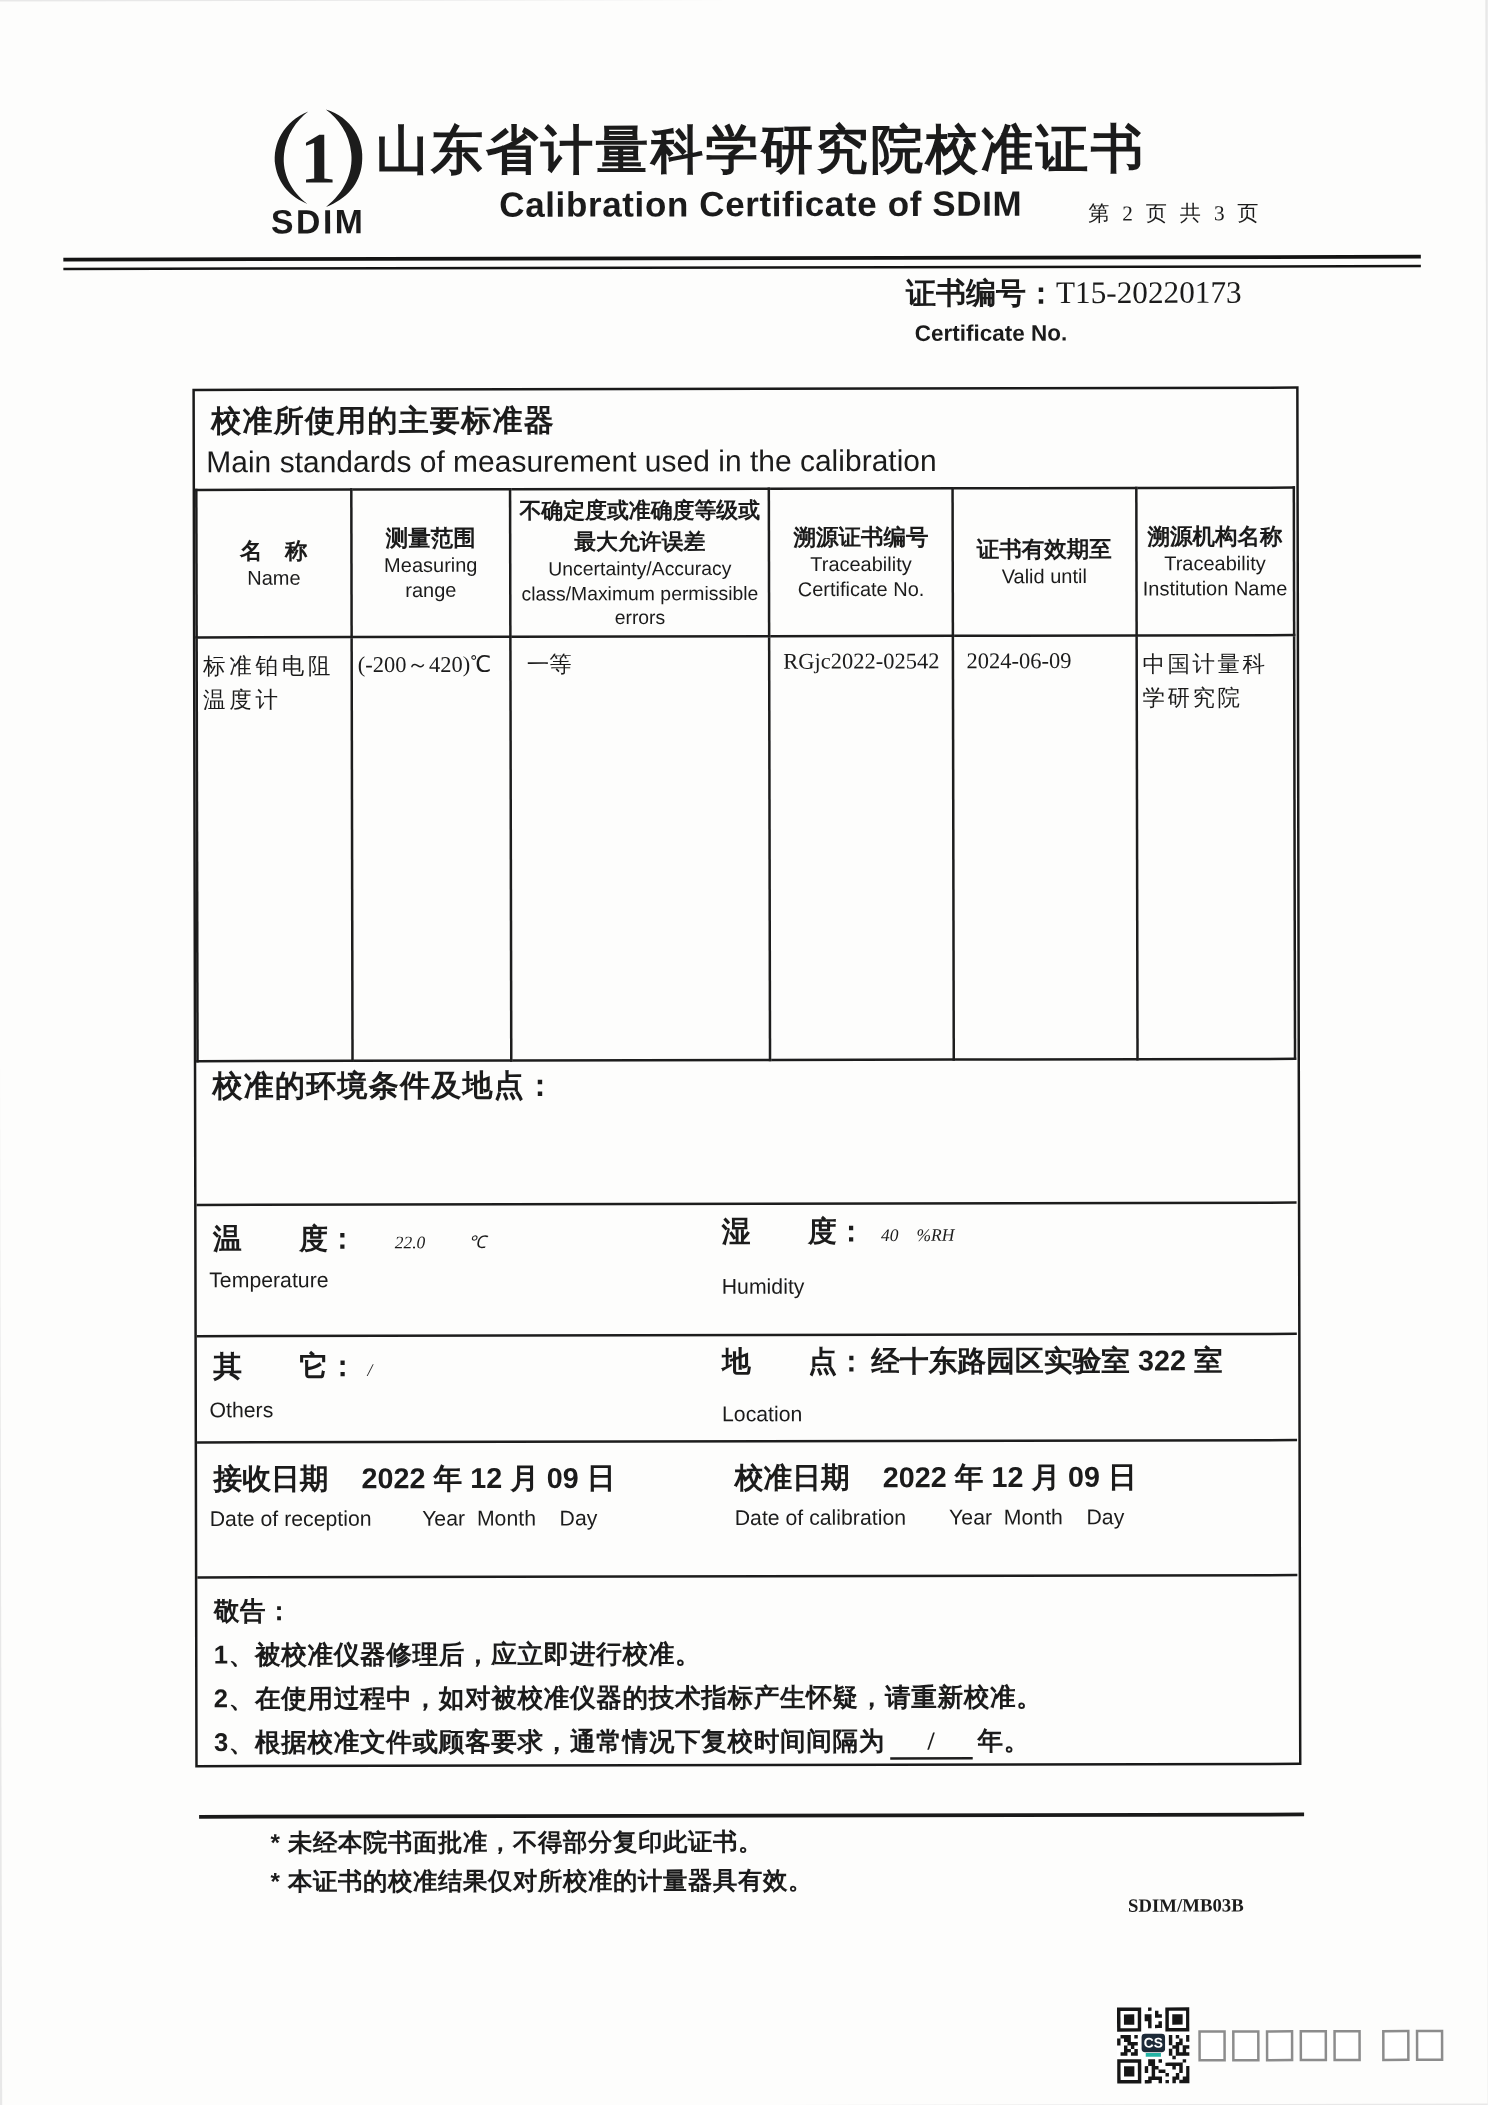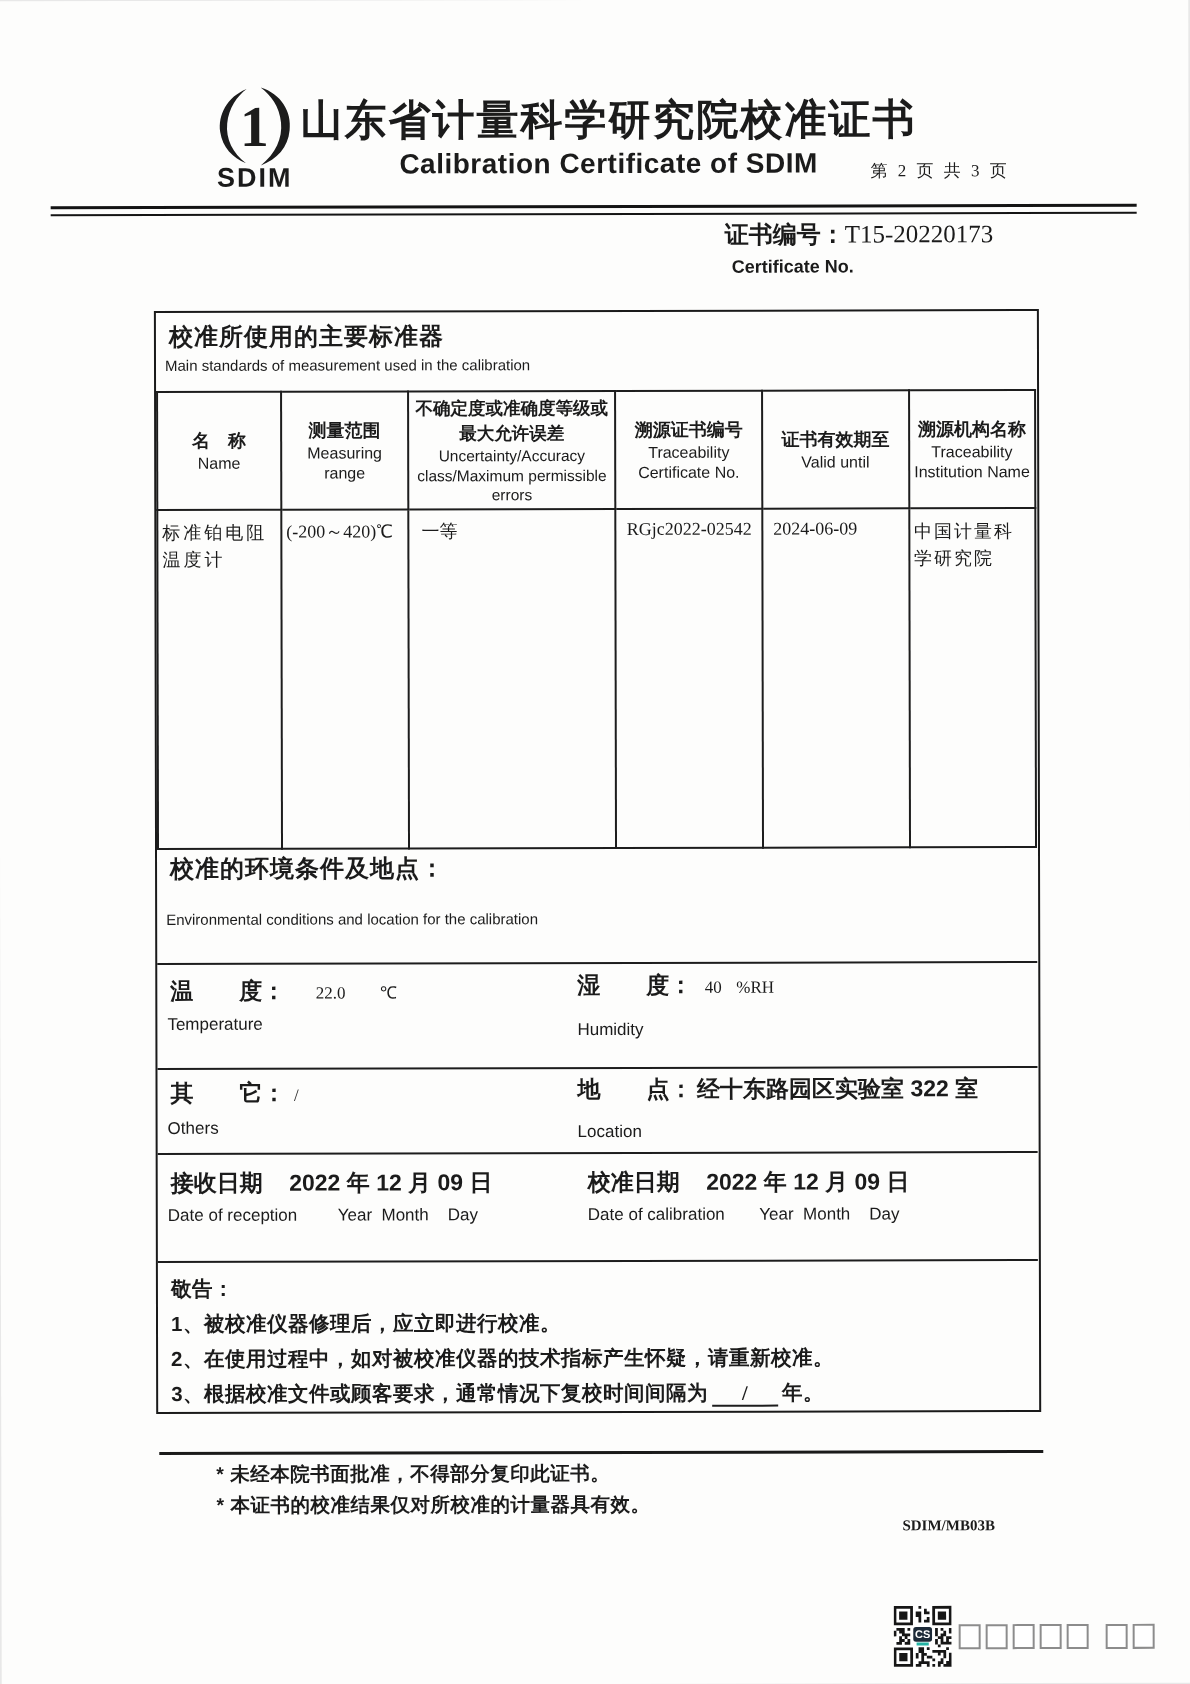--- a/index.html
+++ b/index.html
@@ -19,37 +19,37 @@
   .title-en{left:295px;top:148px;width:630px;text-align:center;font-size:28px;font-weight:bold;letter-spacing:.5px;}
   .page-info{left:872px;top:160px;font-size:17px;font-family:"Liberation Serif",serif;letter-spacing:3px;}
   .double-rule{left:52px;top:205px;width:1086px;height:5px;border-top:3px solid #141414;border-bottom:2px solid #141414;}
   .cert-no{left:726px;top:219px;font-size:24px;font-weight:bold;text-align:right;}
   .cert-no .num{font-family:"Liberation Serif",serif;font-weight:normal;font-size:25px;}
   .cert-no-en{left:733px;top:257px;font-size:18px;font-weight:bold;}
 
   
   .main-box{left:155px;top:310px;width:885px;height:1103px;border:2.5px solid #1a1a1a;box-sizing:border-box;}
   .sec-title-zh{font-size:24px;font-weight:bold;letter-spacing:1px;}
-  .sec-title-en{font-size:15px;}
+  .sec-title-en{font-size:24px;}
 
   
   .std-table{left:0px;top:78px;width:880px;border-collapse:collapse;table-layout:fixed;}
   .std-table td,.std-table th{border:2px solid #1d1d1d;padding:2px 4px;vertical-align:middle;font-weight:normal;}
   .std-table th{height:112px;margin-top:28px;}
   .hdr-zh{display:block;font-size:18px;font-weight:bold;line-height:1.45;}
   .hdr-en{display:block;font-size:16px;line-height:1.25;}
   .std-table td{height:326px;vertical-align:top;padding-top:9px;font-size:18px;}
   .cell-zh{letter-spacing:3px;line-height:1.5;padding-left:6px;}
   .cell-serif{font-family:"Liberation Serif",serif;font-size:18px;padding-left:5px;}
 
   
   .divider{position:absolute;left:0;width:880px;height:2px;background:#1d1d1d;}
   .zh-label{font-size:23px;font-weight:bold;}
   .en-label{font-size:17px;}
-  .val-serif{font-family:"Liberation Serif",serif;font-size:17px;}
+  .val-serif{font-family:"Liberation Serif",serif;font-size:14px;font-style:italic;}
   .blank-underline{display:inline-block;min-width:58px;text-align:center;border-bottom:2px solid #1d1d1d;padding:0 4px;margin:0 4px;font-family:"Liberation Serif",serif;}
 
   .notice-line{font-size:20.5px;font-weight:600;letter-spacing:.5px;}
 
   .sep-line{left:158px;top:1451px;width:884px;height:2.5px;background:#1a1a1a;}
   .footnote{left:215px;font-size:19.5px;font-weight:600;letter-spacing:.5px;}
   .doc-code{left:901px;top:1518px;font-size:15px;font-weight:600;font-family:"Liberation Serif",serif;}
 
   
   .qr{left:892px;top:1606px;}
@@ -128,21 +128,20 @@
         <td class="cell-serif">(-200～420)℃</td>
         <td style="padding-left:12px;">一等</td>
         <td class="cell-serif" style="padding-left:10px;">RGjc2022-02542</td>
         <td class="cell-serif" style="padding-left:10px;">2024-06-09</td>
         <td class="cell-zh" style="letter-spacing:2px;">中国计量科学研究院</td>
       </tr>
     </tbody>
       </table>
 
     <div class="abs sec-title-zh" style="left:13px;top:540px;">校准的环境条件及地点：</div>
-    <div class="abs sec-title-en" style="left:9px;top:598px;">Environmental conditions and location for the calibration</div>
 
     <div class="divider" style="top:650px;"></div>
 
     <div class="abs" style="left:13px;top:663px;">
       <span class="zh-label">温　　度：</span>
       <span class="val-serif" style="margin-left:26px;">22.0</span>
       <span class="val-serif" style="margin-left:30px;">℃</span>
     </div>
     <div class="abs en-label" style="left:10px;top:702px;">Temperature</div>
 

